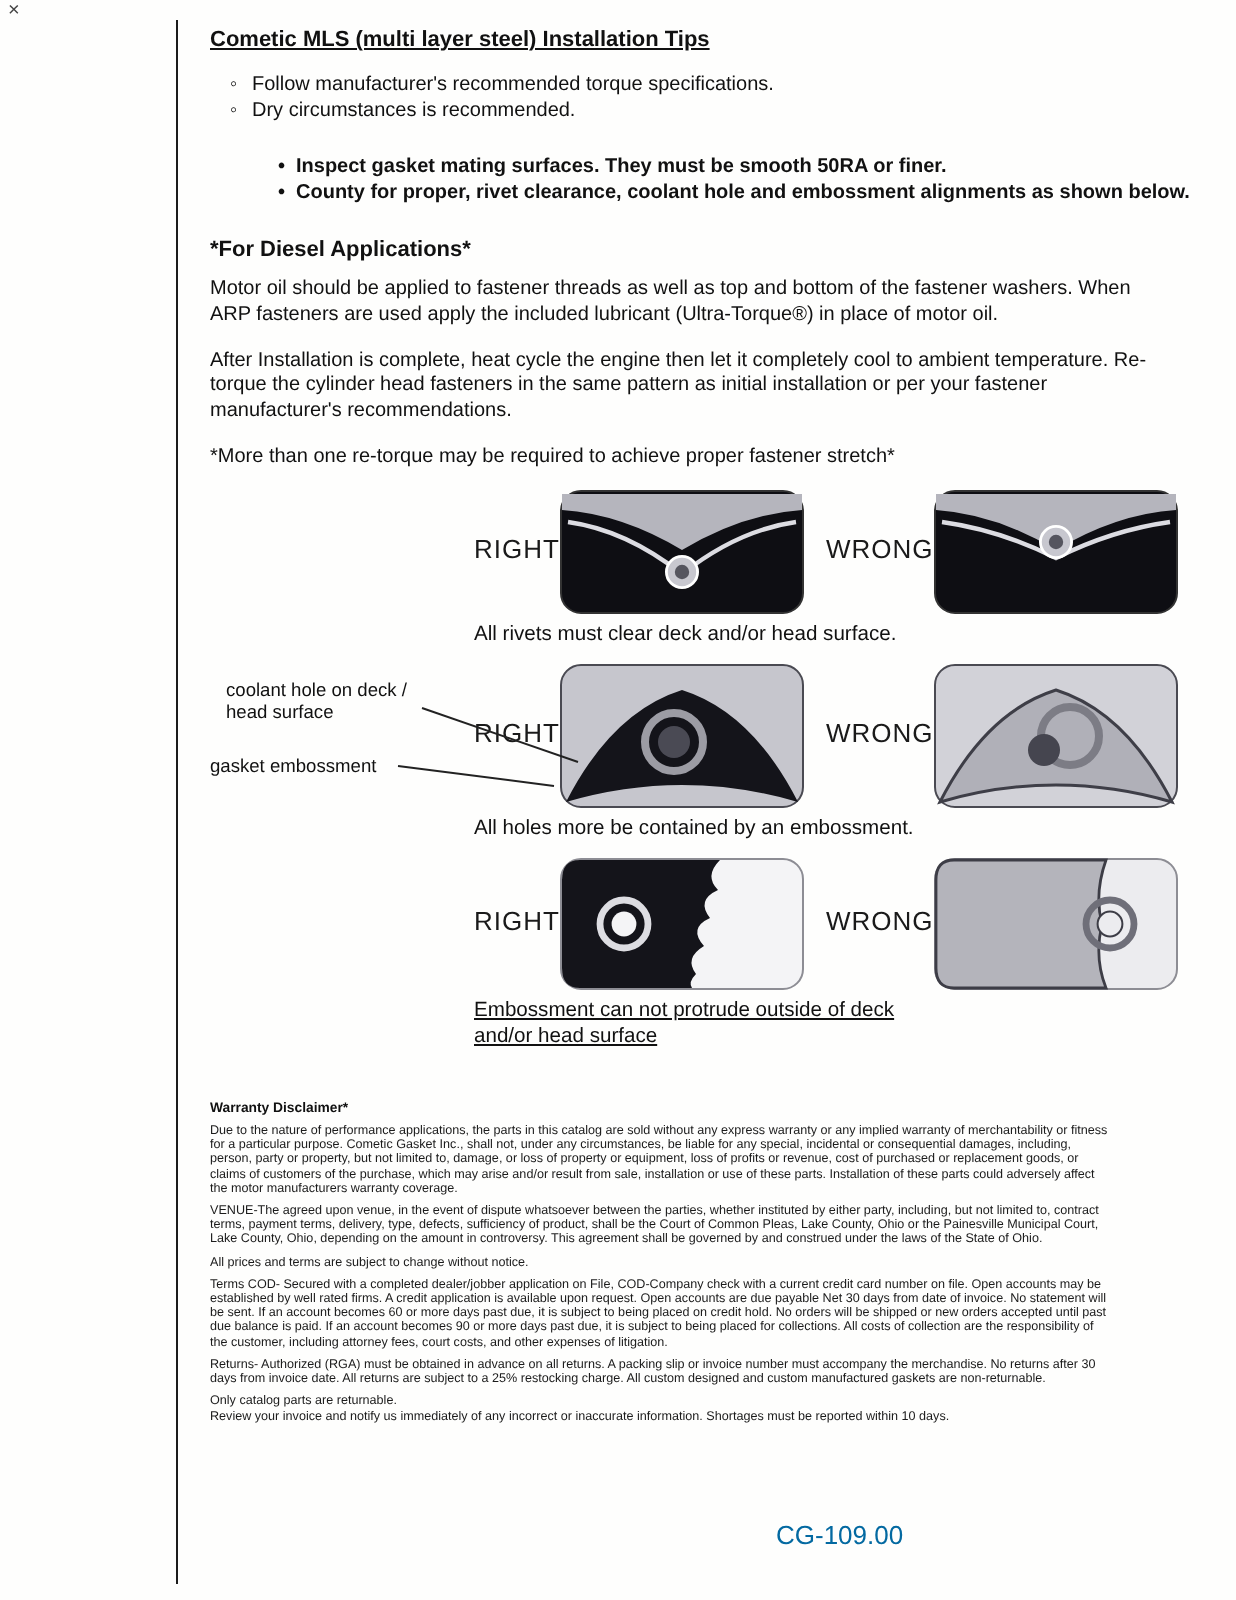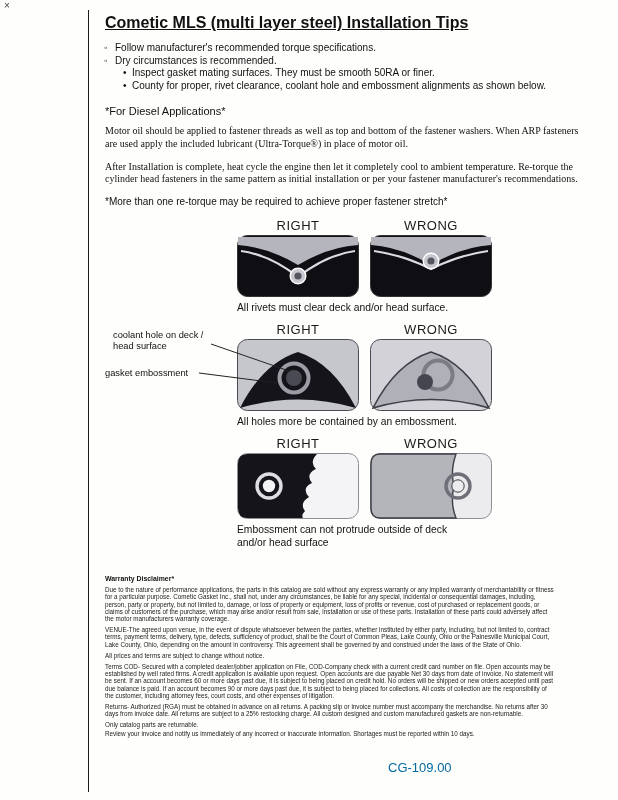--- a/index.html
+++ b/index.html
@@ -9,41 +9,41 @@
     background: #ffffff;
     font-family: "Liberation Sans", sans-serif;
     color: #111;
   }
   .page { position: relative; width: 618px; height: 800px; background: #fefefd; overflow: hidden; }
   .spine { position: absolute; left: 88px; top: 10px; height: 782px; width: 1px; background: #1c1c1c; }
   .corner-mark { position: absolute; left: 4px; top: 0px; font-size: 10px; color: #444; }
 
   .content { position: absolute; left: 105px; top: 14px; width: 480px; }
 
-  .title { font-size: 16px; font-weight: bold; text-decoration: underline; margin: 0 0 10px 0; }
+  .title { font-size: 11px; font-weight: bold; text-decoration: underline; margin: 0 0 10px 0; }
 
-  ul.tips { list-style: none; margin: 0; padding: 0; font-size: 10px; line-height: 12.5px; }
+  ul.tips { list-style: none; margin: 11px; padding: 0; font-size: 10px; line-height: 12.5px; }
   ul.tips > li { position: relative; padding-left: 10px; }
   ul.tips > li::before { content: "\25E6"; position: absolute; left: -1px; top: 0; font-size: 10px; }
 
-  ul.subtips { list-style: none; margin: 0; padding: 0 0 0 18px; font-size: 10px; line-height: 12.5px; }
+  ul.subtips { list-style: none; margin: 16px; padding: 0 0 0 18px; font-size: 10px; line-height: 12.5px; font-weight: bold; }
   ul.subtips > li { position: relative; padding-left: 9px; white-space: nowrap; }
   ul.subtips > li::before { content: "\2022"; position: absolute; left: 0; top: 0; }
 
-  .diesel-heading { font-weight: normal; font-size: 11px; margin: 13px 0 8px 0; }
-  .para { font-size: 10px; line-height: 12.8px; margin: 0 0 10px 0; width: 476px; font-family: Liberation Serif, serif; }
+  .diesel-heading { font-weight: bold; font-size: 11px; margin: 13px 0 8px 0; }
+  .para { font-size: 10px; line-height: 12.8px; margin: 0 0 10px 0; width: 476px; }
   .note { font-size: 10px; margin: 0 0 11px 0; }
 
   .figures { margin-top: 2px; }
   .fig-row { position: relative; margin-bottom: 8px; }
   .fig-panels { display: flex; gap: 11px; margin-left: 132px; }
-  .fig-col { display: flex; flex-direction: column; align-items: center; }
+  .fig-col { display: flex; flex-direction: row; align-items: center; }
   .fig-label { font-size: 13px; letter-spacing: 0.5px; margin-bottom: 2px; color: #1a1a1a; }
   .fig-caption { font-size: 10.3px; line-height: 13px; margin: 4px 0 0 132px; }
-  .cap-narrow { width: 240px; }
+  .cap-narrow { width: 240px; text-decoration: underline; }
 
   .annotation { position: absolute; font-size: 9.3px; line-height: 11px; color: #111; }
   .ann-1 { left: 8px; top: 8px; width: 96px; }
   .ann-2 { left: 0px; top: 46px; white-space: nowrap; }
   .ann-lines { position: absolute; left: 0; top: 0; pointer-events: none; }
 
   .legal { margin-top: 26px; width: 452px; }
   .legal-heading { font-size: 6.9px; font-weight: bold; margin: 0 0 4px 0; }
   .legal p { font-size: 6.3px; line-height: 7.2px; margin: 0 0 4px 0; color: #1b1b1b; }
   .legal p.tight { margin-bottom: 1px; }

